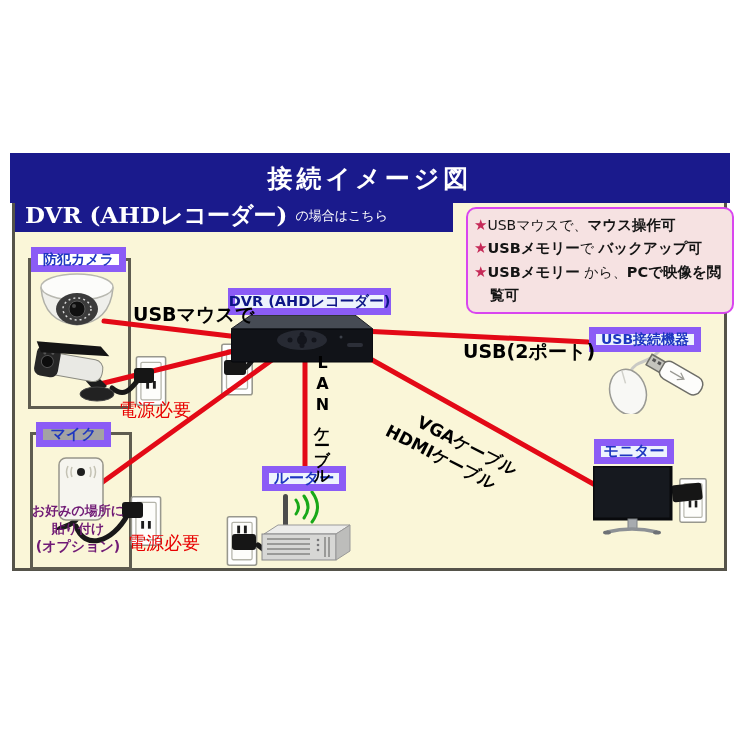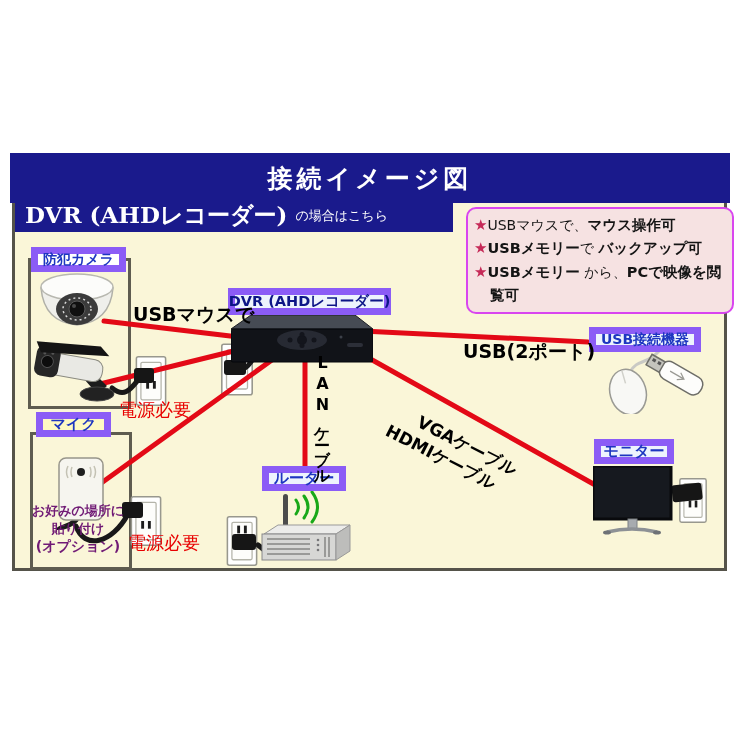--- a/index.html
+++ b/index.html
@@ -27,21 +27,21 @@
   #camera-box{left:28px;top:258px;width:97px;height:145px;}
   #mic-box{left:30px;top:432px;width:96px;height:132px;}
   
   .pill{position:absolute;box-sizing:border-box;background:#edf3fd;border:7px solid #8b5cf6;
         border-radius:0;color:#1d36c0;font-weight:bold;display:flex;align-items:center;
         justify-content:center;z-index:6;white-space:nowrap;}
   #camera-pill{left:31px;top:247px;width:95px;height:25px;font-size:14px;background:#ffffff;}
   #dvr-pill{left:228px;top:288px;width:163px;height:27px;font-size:14.5px;color:#0d1687;}
   #usb-pill{left:589px;top:327px;width:112px;height:25px;font-size:14px;}
   #monitor-pill{left:594px;top:439px;width:80px;height:25px;font-size:15px;}
-  #mic-pill{left:36px;top:412px;width:75px;height:25px;font-size:15px;background:#fef9c3;}
+  #mic-pill{left:36px;top:422px;width:75px;height:25px;font-size:15px;background:#a3a3a3;}
   #router-pill{left:262px;top:466px;width:84px;height:25px;font-size:15px;}
   
   .cable-label{position:absolute;font-weight:bold;color:#000;z-index:6;white-space:nowrap;}
   #bnc-label{left:133px;top:302px;font-size:19px;}
   #usb-cable-label{left:452px;top:339px;font-size:19px;margin-left:11px;}
   #lan-label{left:311px;top:353px;font-size:16px;writing-mode:vertical-rl;text-orientation:upright;
              letter-spacing:2px;height:115px;}
   #vga-label{left:402px;top:400px;font-size:17px;transform:rotate(27deg);transform-origin:left top;
              line-height:1.3;}
   #vga-label .l1{display:block;margin-left:24px;}

